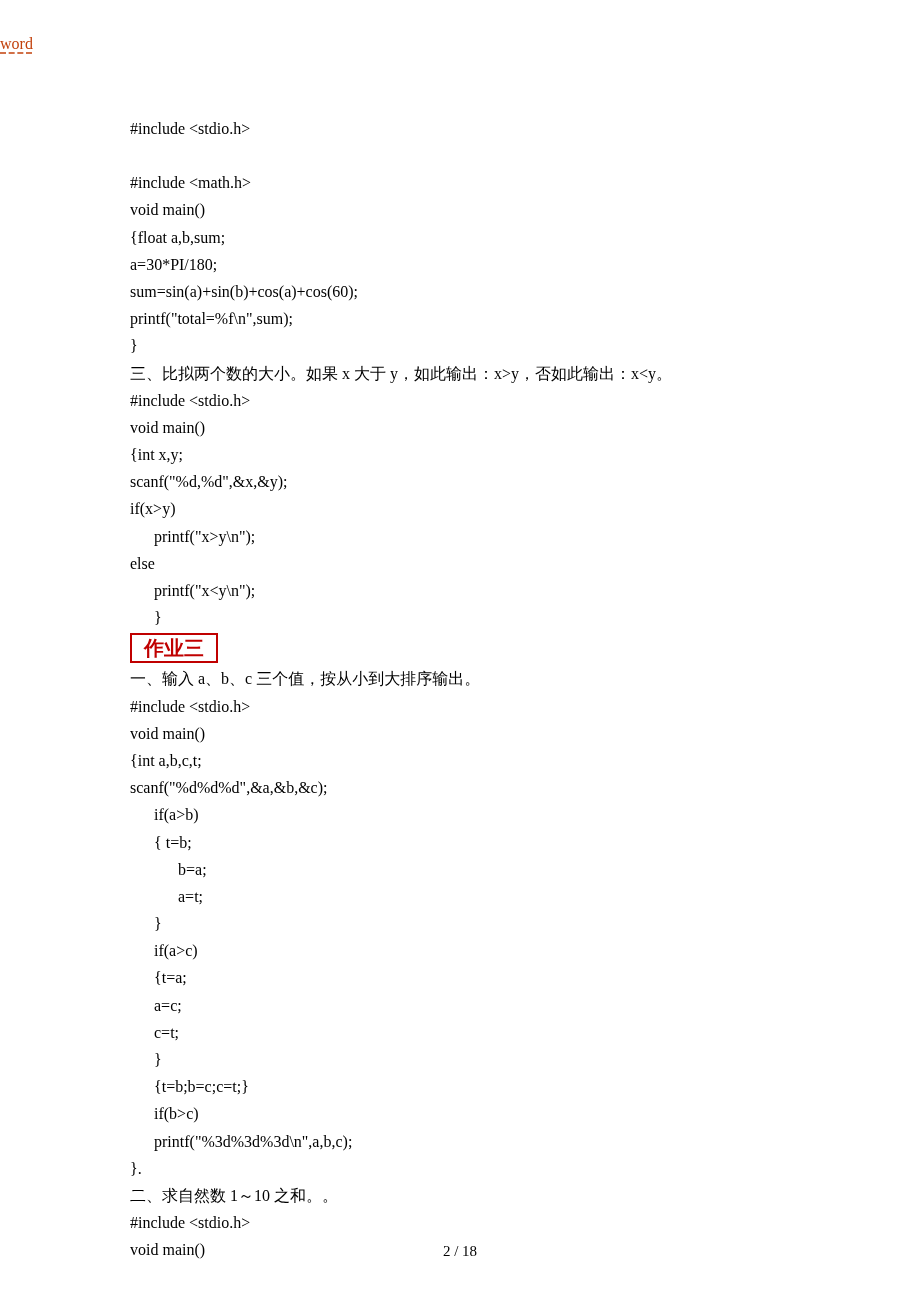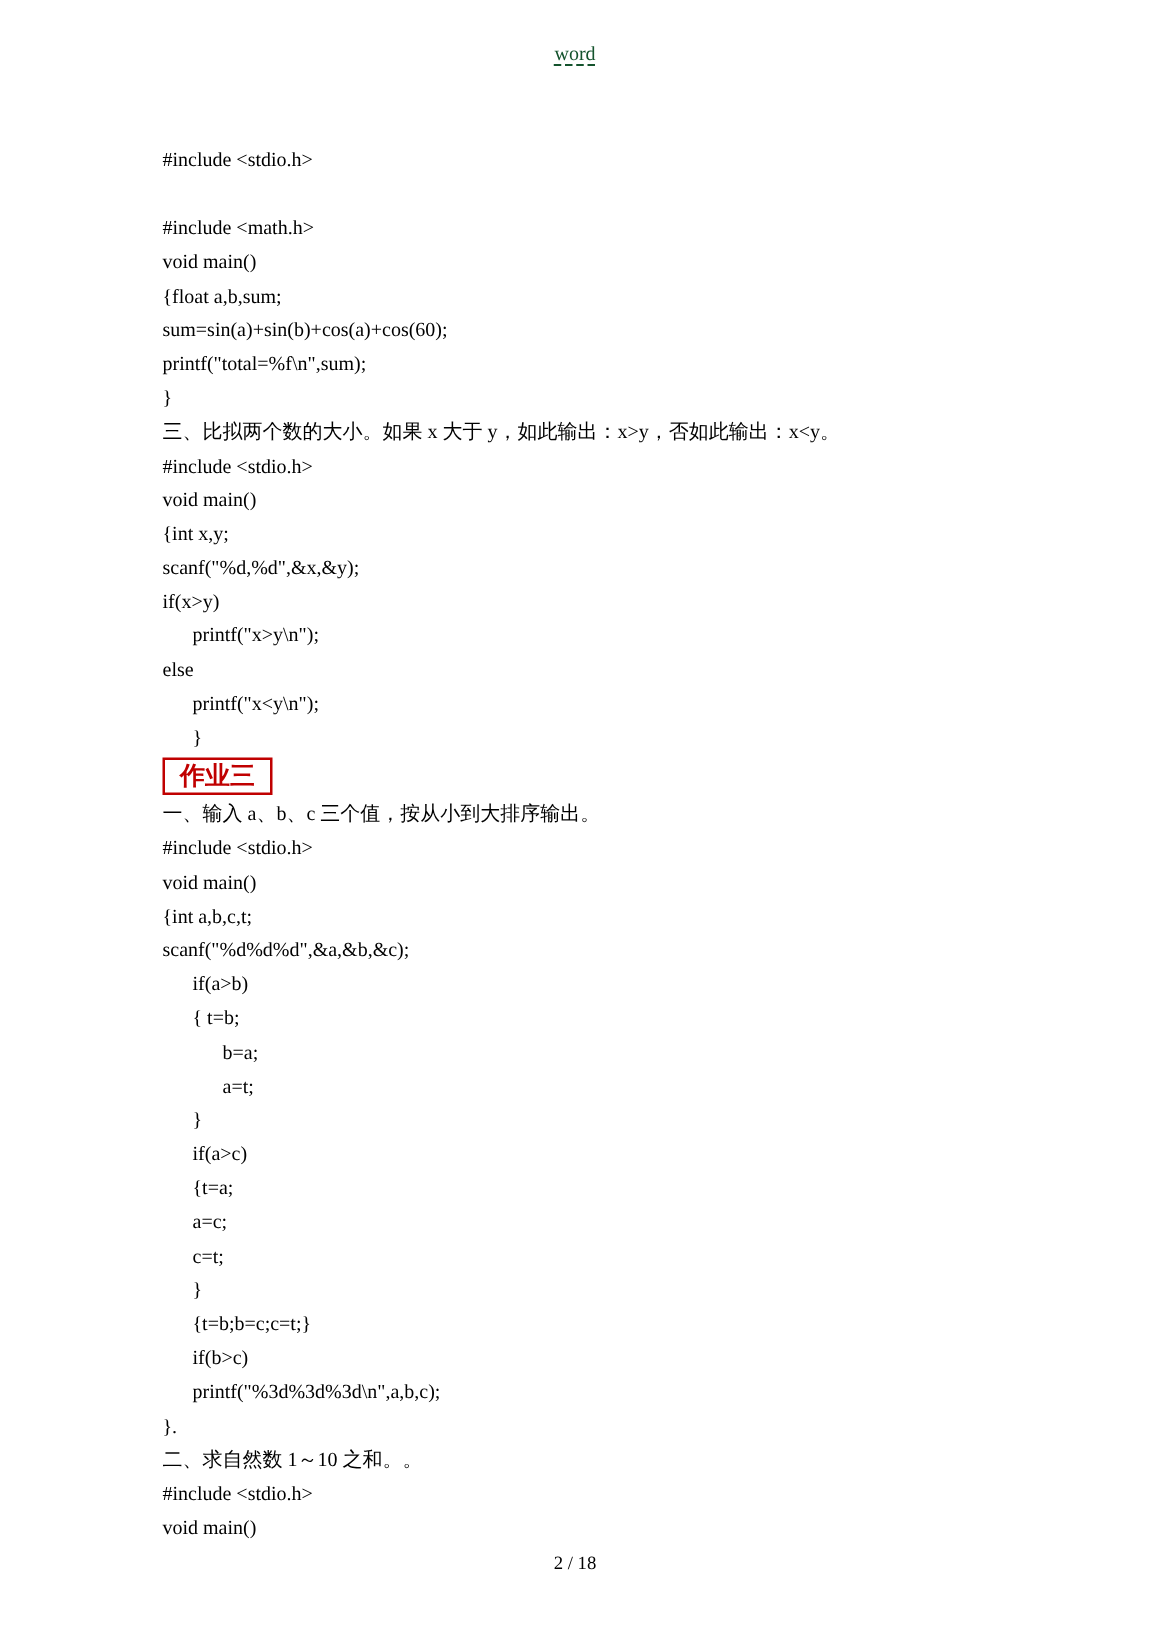--- a/index.html
+++ b/index.html
@@ -11,22 +11,22 @@
     font-size: 16px;
     color: #000;
     line-height: 1.7;
     position: relative;
   }
   .header-link {
     position: absolute;
     top: 30px;
     left: 0;
     right: 0;
-    text-align: center;
-    color: #14532d;
+    text-align: left;
+    color: #c2410c;
     text-decoration: underline dashed;
     text-underline-offset: 4px;
     font-size: 16px;
   }
   .content {
     position: absolute;
     top: 115px;
     left: 130px;
     right: 120px;
   }
@@ -58,20 +58,21 @@
 <body>
 
 <div class="header-link">word</div>
 
 <div class="content" id="content">
     <div class="line ">#include &lt;stdio.h&gt;</div>
     <div class="empty"></div>
     <div class="line ">#include &lt;math.h&gt;</div>
     <div class="line ">void main()</div>
     <div class="line ">{float a,b,sum;</div>
+    <div class="line ">a=30*PI/180;</div>
     <div class="line ">sum=sin(a)+sin(b)+cos(a)+cos(60);</div>
     <div class="line ">printf("total=%f\n",sum);</div>
     <div class="line ">}</div>
     <div class="line ">三、比拟两个数的大小。如果 x 大于 y，如此输出：x&gt;y，否如此输出：x&lt;y。</div>
     <div class="line ">#include &lt;stdio.h&gt;</div>
     <div class="line ">void main()</div>
     <div class="line ">{int x,y;</div>
     <div class="line ">scanf("%d,%d",&amp;x,&amp;y);</div>
     <div class="line ">if(x&gt;y)</div>
     <div class="line indent1">printf("x&gt;y\n");</div>

